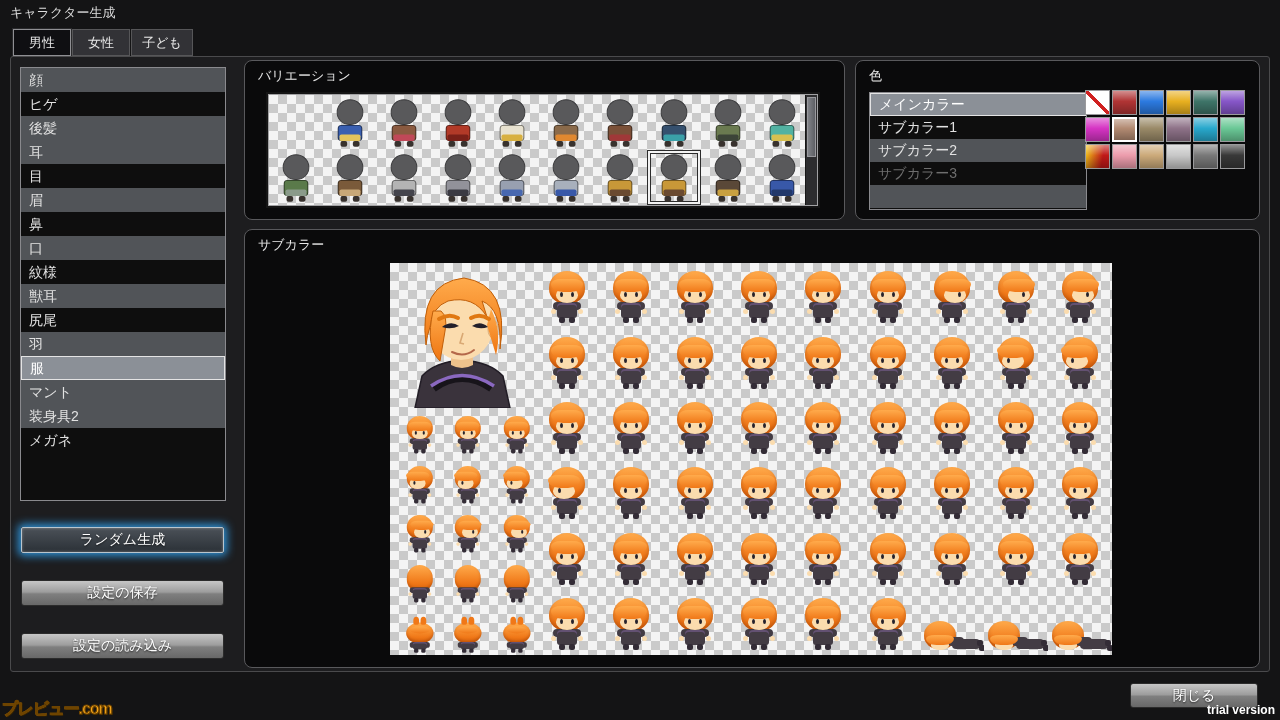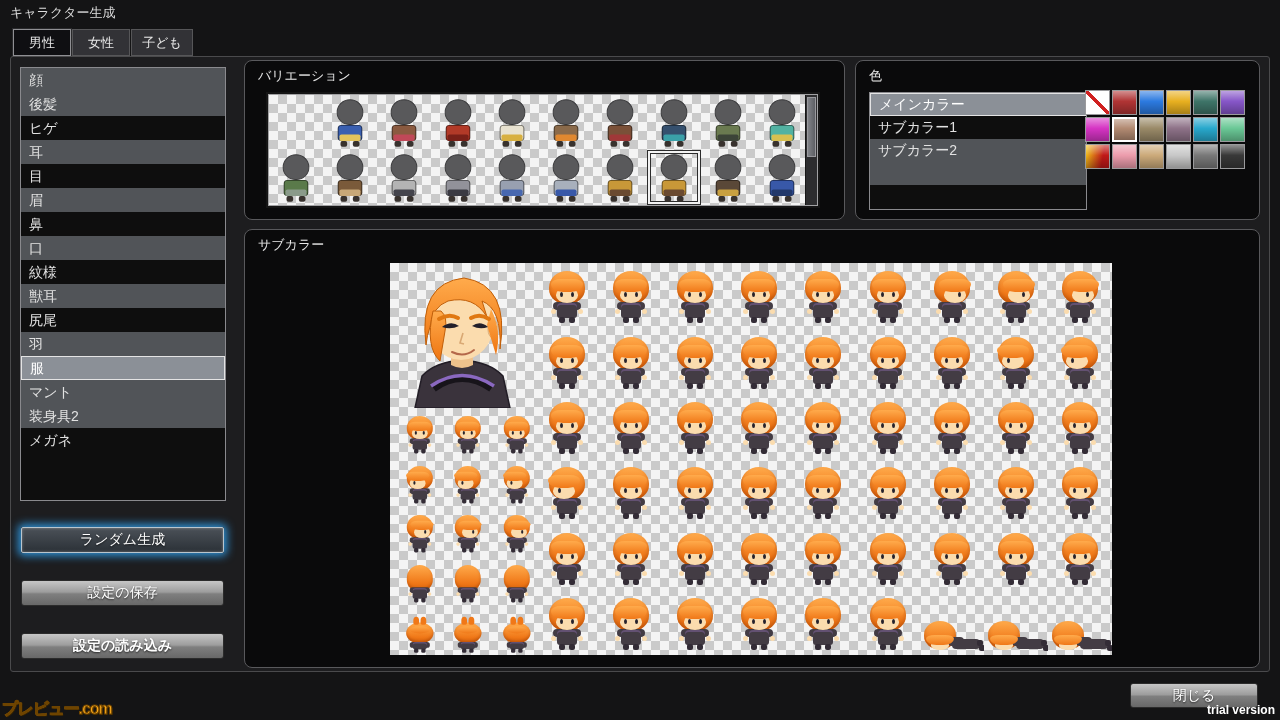--- a/index.html
+++ b/index.html
@@ -30,21 +30,21 @@
   
   .btn { display:flex; align-items:center; justify-content:center; font-size:14px; color:#fff;
          text-shadow:0 1px 2px rgba(0,0,0,.7); border-radius:3px; cursor:default; }
   .btn-gray { background:linear-gradient(180deg,#c6c6c6,#9d9d9d 46%,#7f7f7f 54%,#686868);
               border:1px solid #2b2b2b; }
   .btn-dark { background:linear-gradient(180deg,#4b5158,#2b3137);
               border:1px solid #b9c6ce; border-radius:2px;
               box-shadow:0 0 8px 3px #2e8fd2, inset 0 0 3px rgba(255,255,255,.35); }
   #btn-random { left:21px; top:527px; width:203px; height:26px; }
   #btn-save   { left:21px; top:580px; width:203px; height:26px; }
-  #btn-load   { left:21px; top:633px; width:203px; height:26px;font-weight:bold; }
+  #btn-load   { left:21px; top:633px; width:203px; height:26px; }
   #btn-close  { left:1130px; top:683px; width:128px; height:25px; }
 
   
   .panel { background:#0a0a0b; border:1px solid #59595c; border-radius:8px; }
   .ptitle { position:absolute; left:13px; top:6px; font-size:13px; color:#e8e8e8; }
   #variation-panel { left:244px; top:60px; width:601px; height:160px; }
   #color-panel     { left:855px; top:60px; width:405px; height:160px; }
   #preview-panel   { left:244px; top:229px; width:1016px; height:439px; }
 
   .checker { background-color:#f4f4f4;
@@ -149,22 +149,22 @@
 <div class="abs" id="win-title">キャラクター生成</div>
 
 <div class="abs tab active" style="left:13px;width:58px;">男性</div>
 <div class="abs tab" style="left:72px;width:58px;">女性</div>
 <div class="abs tab" style="left:131px;width:62px;">子ども</div>
 
 <div class="abs" id="mainbox"></div>
 
 <div class="abs" id="parts-list">
     <div class="lrow odd">顔</div>
+    <div class="lrow even">ヒゲ</div>
     <div class="lrow odd">後髪</div>
-    <div class="lrow even">ヒゲ</div>
     <div class="lrow odd">耳</div>
     <div class="lrow even">目</div>
     <div class="lrow odd">眉</div>
     <div class="lrow even">鼻</div>
     <div class="lrow odd">口</div>
     <div class="lrow even">紋様</div>
     <div class="lrow odd">獣耳</div>
     <div class="lrow even">尻尾</div>
     <div class="lrow odd">羽</div>
     <div class="lrow even selected">服</div>
@@ -360,20 +360,21 @@
   </div>
 </div>
 
 <div class="abs panel" id="color-panel">
   <div class="ptitle">色</div>
 </div>
 <div class="abs" id="color-list">
     <div class="crow lrow odd selected" style="height: 23px; line-height: 21px;">メインカラー</div>
     <div class="crow lrow even" style="height: 23px; line-height: 23px;">サブカラー1</div>
     <div class="crow lrow odd" style="height: 23px; line-height: 23px;">サブカラー2</div>
+    <div class="crow lrow even disabled" style="height: 23px; line-height: 23px;">サブカラー3</div>
     <div class="crow lrow odd" style="height: 23px; line-height: 23px;"></div>
   </div>
 <div class="abs" id="swatch-grid">
     <div class="swatch" style="background: linear-gradient(45deg, transparent 45%, rgb(208, 32, 32) 45%, rgb(208, 32, 32) 55%, transparent 55%), rgb(255, 255, 255);"></div>
     <div class="swatch" style="background: rgb(176, 52, 52);">
       <div class="grad"></div>
     </div>
     <div class="swatch" style="background: rgb(44, 122, 224);">
       <div class="grad"></div>
     </div>

